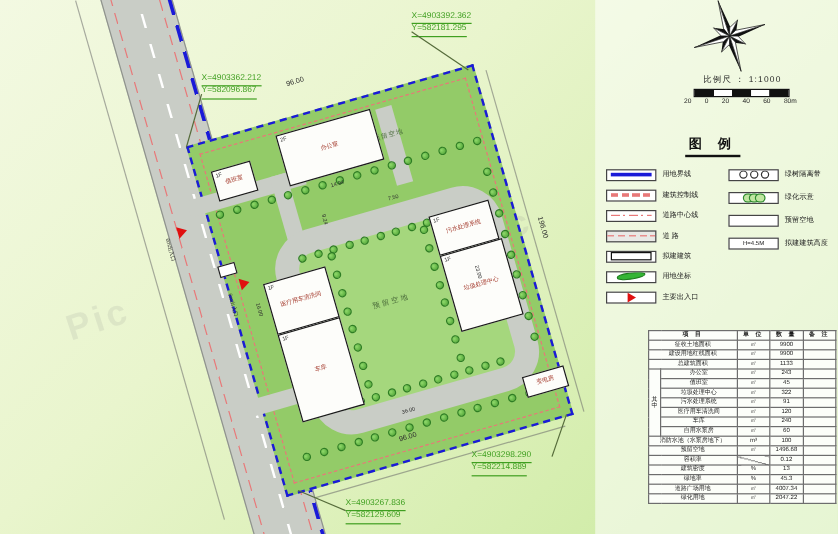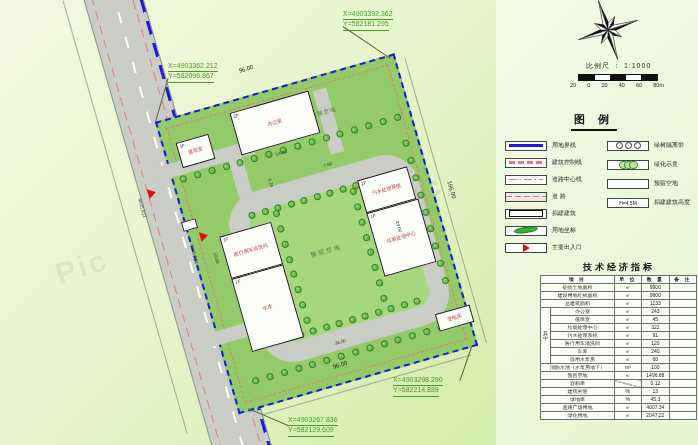--- a/index.html
+++ b/index.html
@@ -386,21 +386,20 @@
             <span class="llab">预留空地</span>
           </div>
           <div class="lrow">
             <div class="sym sym-height">H=4.5M</div>
             <span class="llab">拟建建筑高度</span>
           </div>
         </div>
     </div>
   </div>
 
-  <div class="abs ttl">技术经济指标</div>
   <table class="eco">
       <tbody id="tbody">
         <tr class="hd">
           <td colspan="2">项 目</td>
           <td>单 位</td>
           <td>数 量</td>
           <td>备 注</td>
         </tr>
         <tr>
           <td class="nm" colspan="2">征收土地面积</td>

